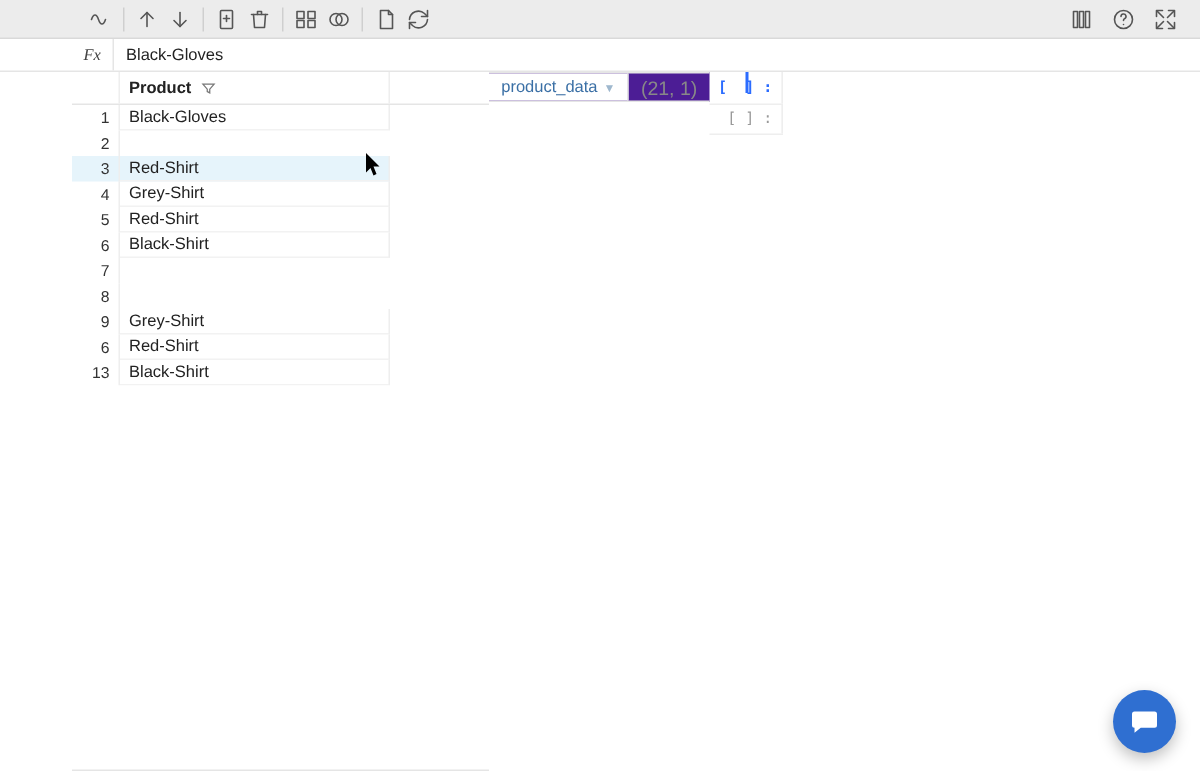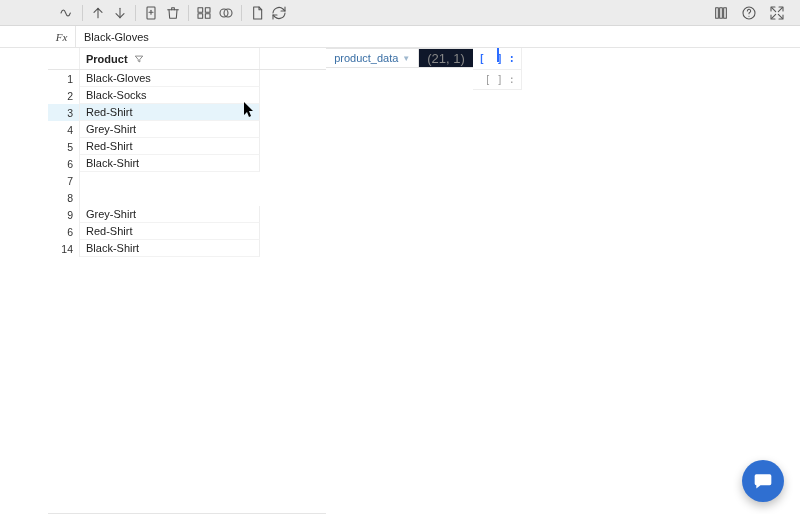--- a/index.html
+++ b/index.html
@@ -36,21 +36,21 @@
   .gbody { overflow: hidden; }
   .grow { display: flex; height: 17px; align-items: stretch; }
   .grow .rownum { width: 32px; flex: none; border-right: 1px solid #eee; display: flex; align-items: center; justify-content: flex-end; padding-right: 6px; color: #333; font-size: 10.5px; }
   .grow .cell { width: 180px; flex: none; border-right: 1px solid #eee; border-bottom: 1px solid #f2f2f2; display: flex; align-items: center; padding-left: 6px; font-size: 11px; color: #222; }
   .grow.selected .cell, .grow.selected .rownum { background: #e6f4fb; }
 
   
   .cursor { position: absolute; left: 196px; top: 54px; font-size: 12px; color: #000; pointer-events: none; }
 
   
-  .tabsbar { height: 20px; display: flex; align-items: stretch; border-top: 1px solid #e5e5e5; border-bottom: 1px solid #e5e5e5; background: #0f172a; }
+  .tabsbar { height: 20px; display: flex; align-items: stretch; border-top: 1px solid #e5e5e5; border-bottom: 1px solid #e5e5e5; background: #4c1d95; }
   .tab { display: inline-flex; align-items: center; gap: 4px; padding: 0 8px; border-right: 1px solid #e5e5e5; background: #fff; color: #3a6fa5; cursor: pointer; font-size: 11px; }
   .tab .dd { color: #9fb8ce; font-size: 8px; }
   .dim { margin-left: auto; padding: 0 8px; color: #888; display: flex; align-items: center; font-size: 13px; }
 
   
   .repls { display: flex; flex-direction: column; }
   .repl { display: flex; align-items: stretch; min-height: 18px; border-bottom: 1px solid #eee; }
   .repl .gut { width: 48px; flex: none; display: flex; align-items: center; justify-content: flex-end; padding-right: 6px; font-family: "SFMono-Regular", Menlo, Consolas, monospace; font-size: 10px; color: #999; }
   .repl .gut .accent { color: #2b6cff; font-weight: 700; }
   .repl .body { flex: 1; background: #f5f5f5; border-left: 1px solid #eee; }
@@ -183,21 +183,20 @@
             </span>
           </div>
         </div>
         <div class="gbody" id="gbody">
             <div class="grow">
               <div class="rownum">1</div>
               <div class="cell">Black-Gloves</div>
             </div>
             <div class="grow">
               <div class="rownum">2</div>
-              <div class="cell">Black-Socks</div>
             </div>
             <div class="grow selected">
               <div class="rownum">3</div>
               <div class="cell">Red-Shirt</div>
             </div>
             <div class="grow">
               <div class="rownum">4</div>
               <div class="cell">Grey-Shirt</div>
             </div>
             <div class="grow">
@@ -216,21 +215,21 @@
             </div>
             <div class="grow">
               <div class="rownum">9</div>
               <div class="cell">Grey-Shirt</div>
             </div>
             <div class="grow">
               <div class="rownum">6</div>
               <div class="cell">Red-Shirt</div>
             </div>
             <div class="grow">
-              <div class="rownum">14</div>
+              <div class="rownum">13</div>
               <div class="cell">Black-Shirt</div>
             </div>
           </div>
         <span class="cursor">
           <svg width="11" height="16" viewBox="0 0 11 16">
               <path d="M0 0 L0 13 L3 10 L5 15 L7 14 L5 9 L9 9 Z" fill="#000"></path>
             </svg>
         </span>
       </div>
 

